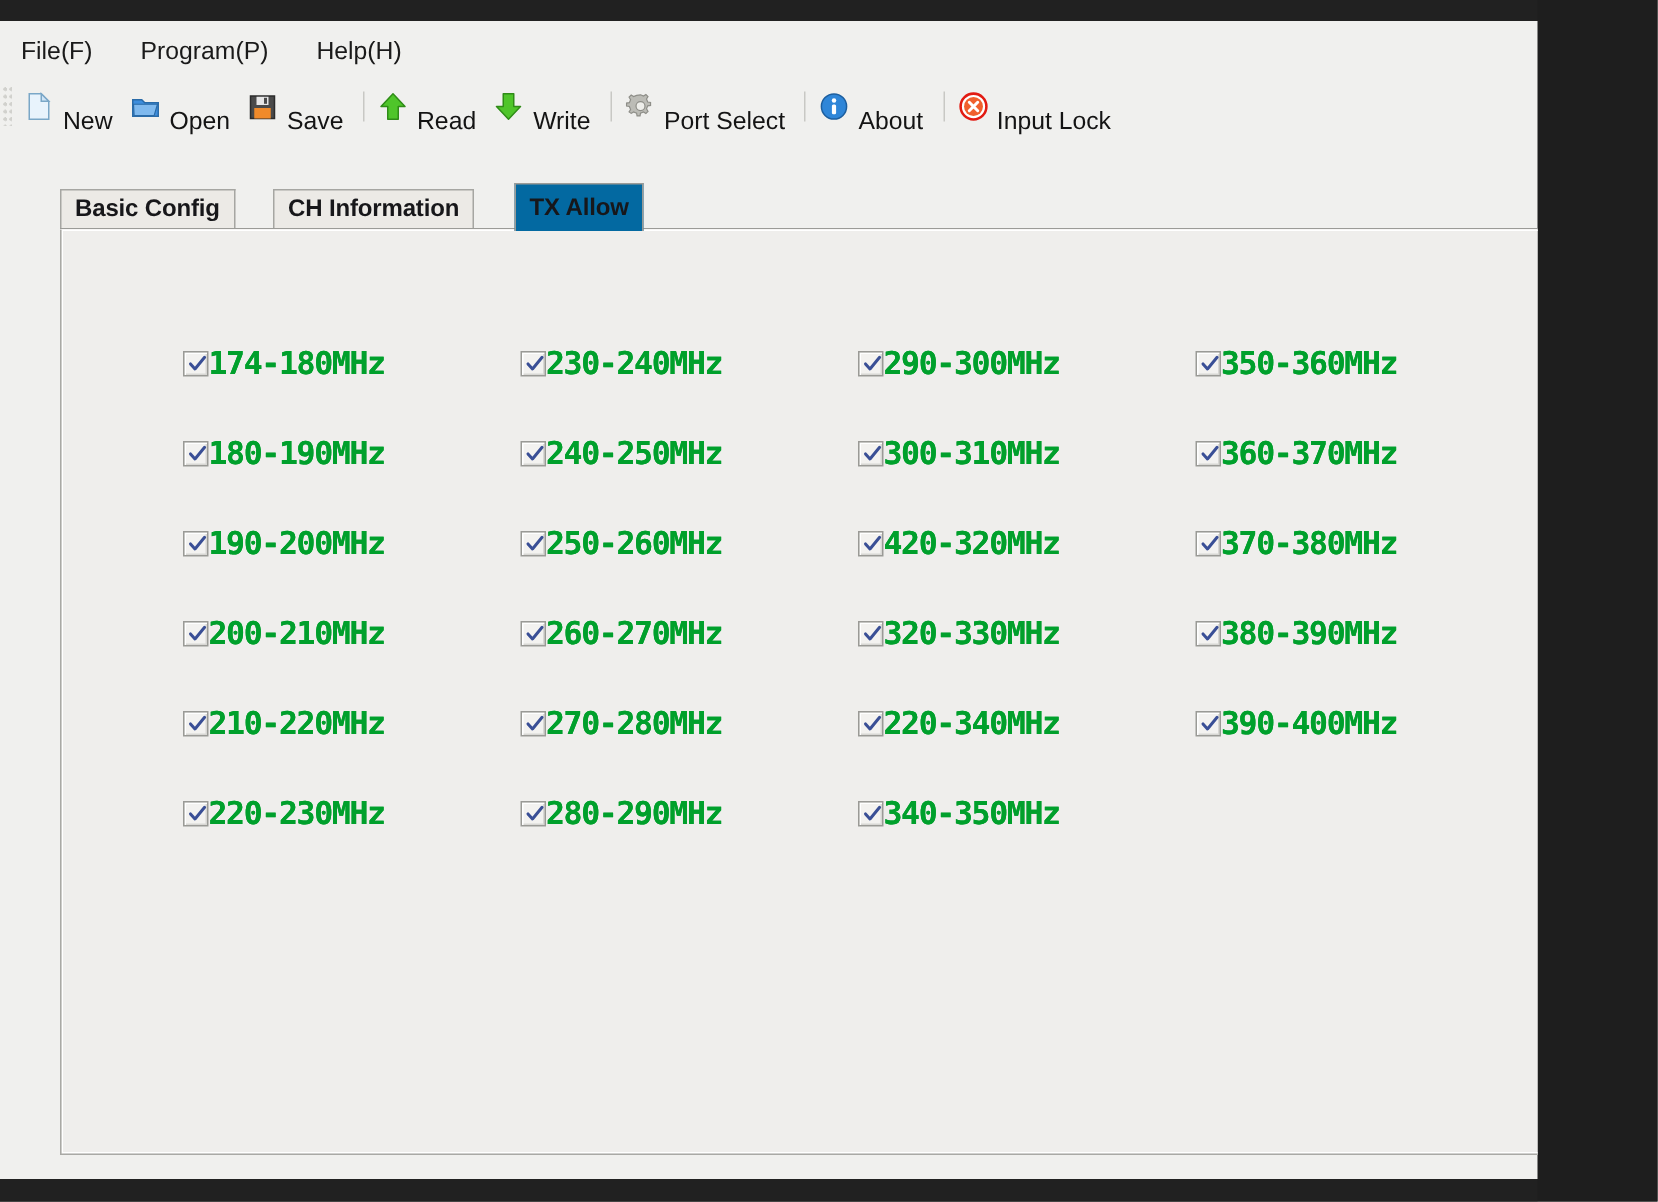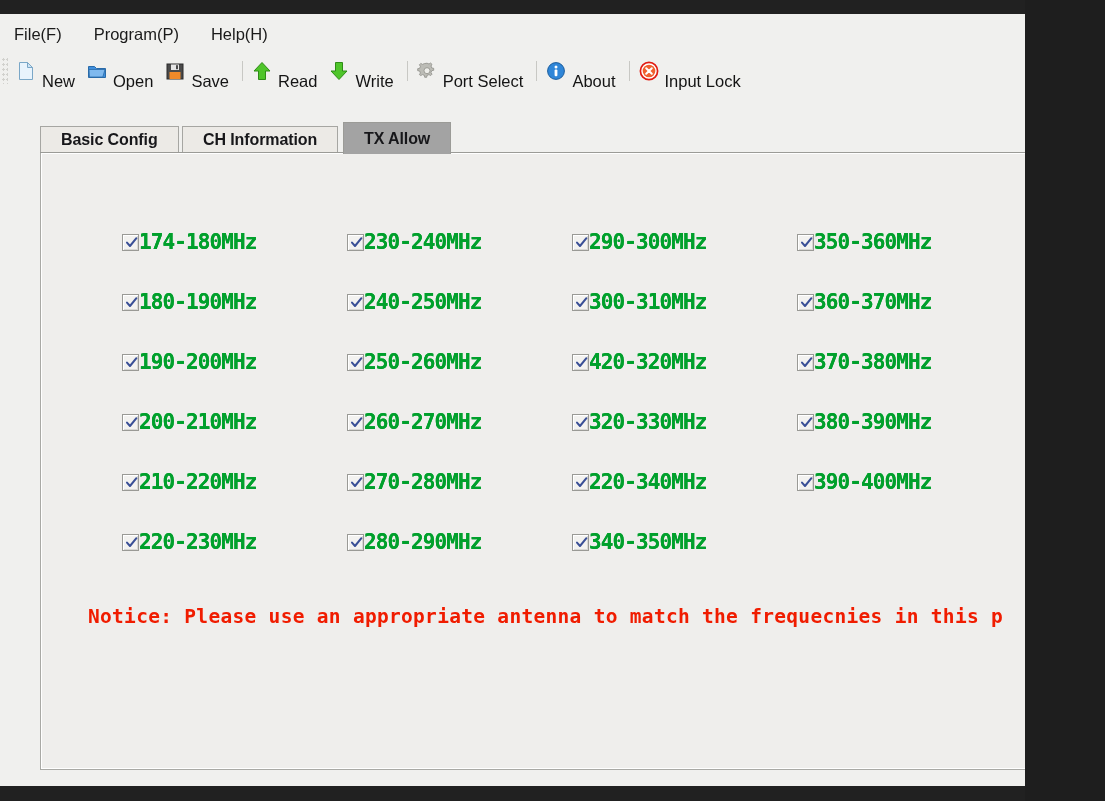--- a/index.html
+++ b/index.html
@@ -116,34 +116,34 @@
     background: linear-gradient(to bottom, #9b9b97 0 1px, #ffffff 1px 2px);
   }
   .tab {
     position: absolute;
     top: 4px;
     height: 26px;
     box-sizing: border-box;
     display: flex;
     align-items: center;
     justify-content: center;
-    padding: 0 20px;
+    padding: 0 9px;
     font-size: 16px;
     font-weight: bold;
     color: #17171a;
     background: #eceae6;
     border: 1px solid #a6a6a2;
     border-bottom: none;
     cursor: default;
     letter-spacing: -0.1px;
   }
   .tab.active {
     top: 0px;
     height: 32px;
-    background: #a3a3a3;
+    background: #0369a1;
     border-color: #9b9b97;
     z-index: 3;
   }
 
   
   .panel {
     position: absolute;
     left: 40px; top: 139px;
     width: 1075px;
     height: 617px;
@@ -528,21 +528,20 @@
                 <svg width="15" height="15" viewBox="0 0 15 15">
                   <path d="M3 7.6 L6 11 L12.4 3.2" stroke="#3a4f96" stroke-width="2" fill="none" stroke-linecap="round" stroke-linejoin="round"></path>
                 </svg>
               </span>
             <span class="band-label">340-350MHz</span>
           </div>
         </div>
 
       </div>
 
-      <div class="notice">Notice: Please use an appropriate antenna to match the frequecnies in this p</div>
 
     </div>
 
   </div>
 
   <div class="chrome-bar-bottom"></div>
 
 </div>
 
 </body></html>

